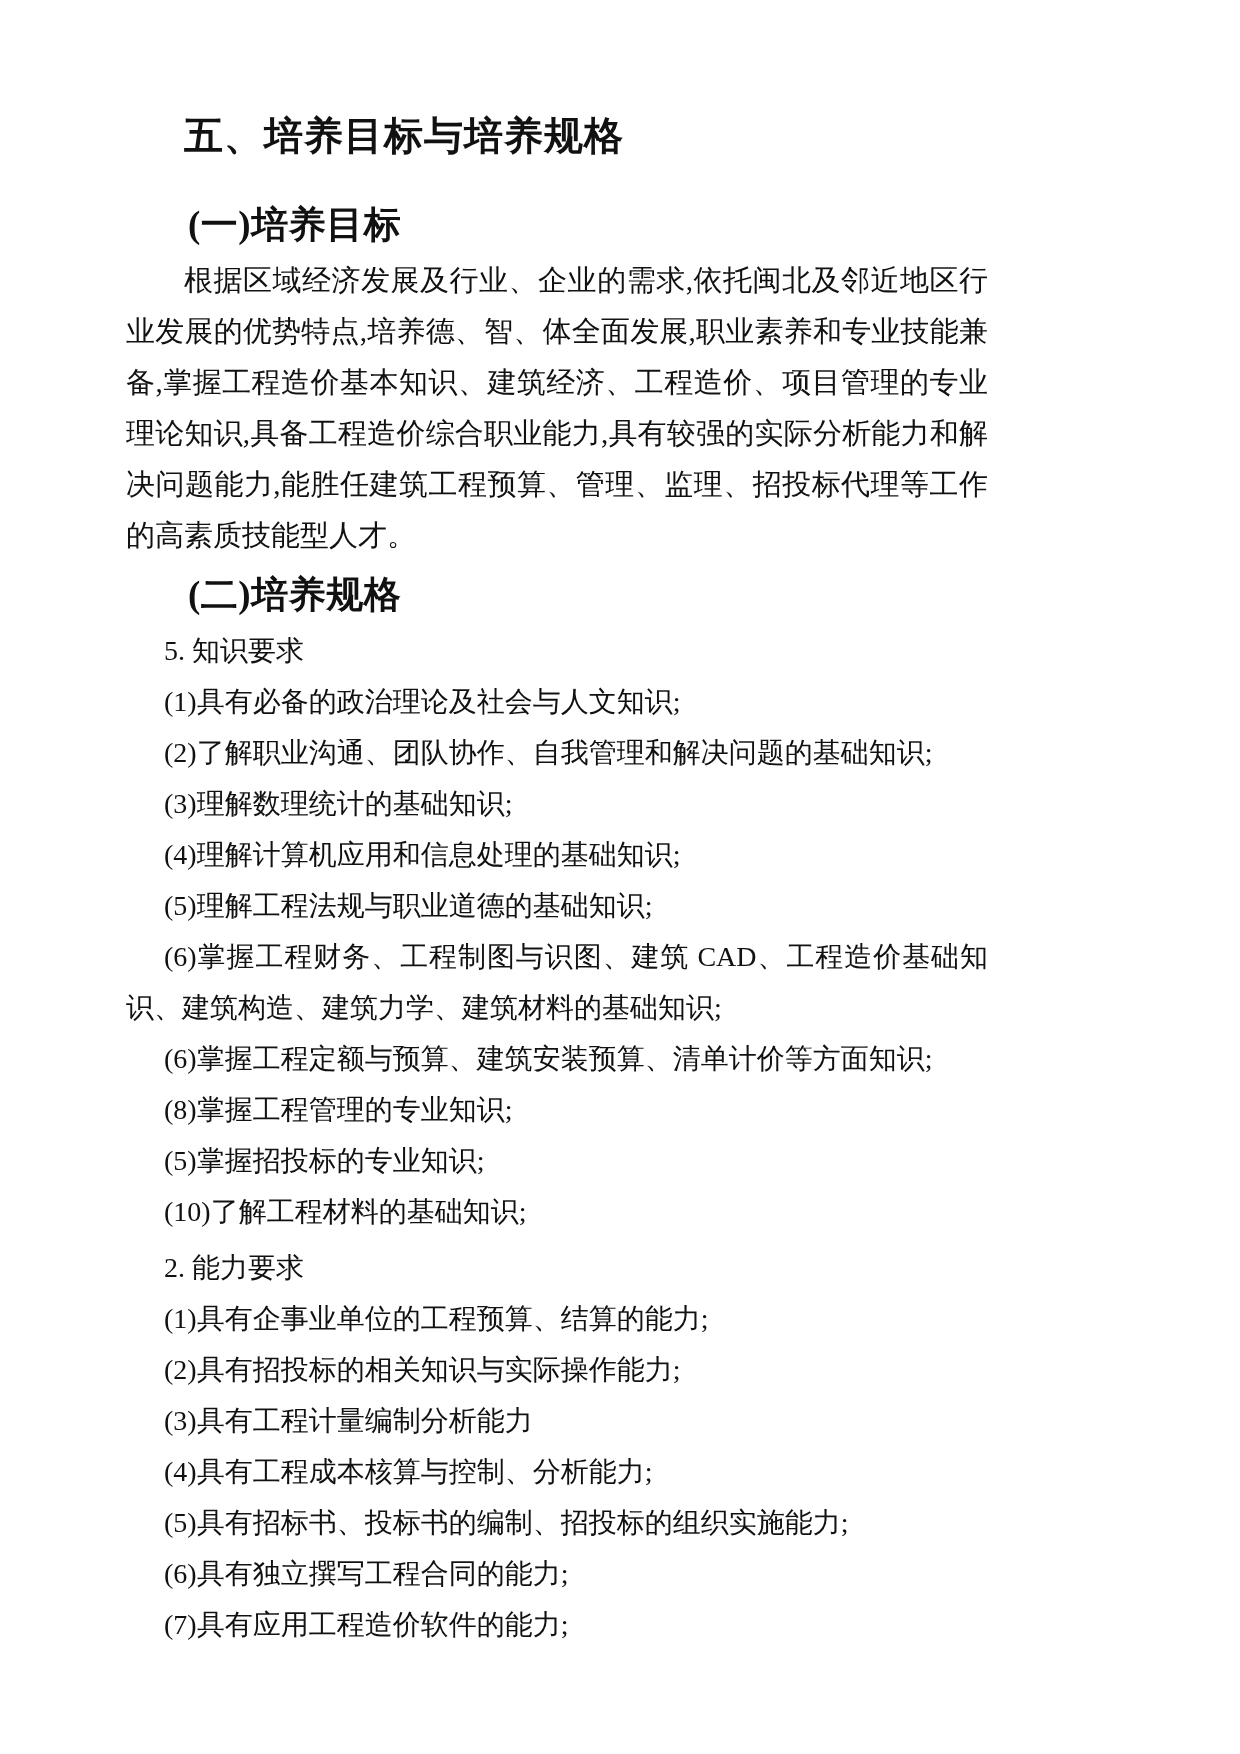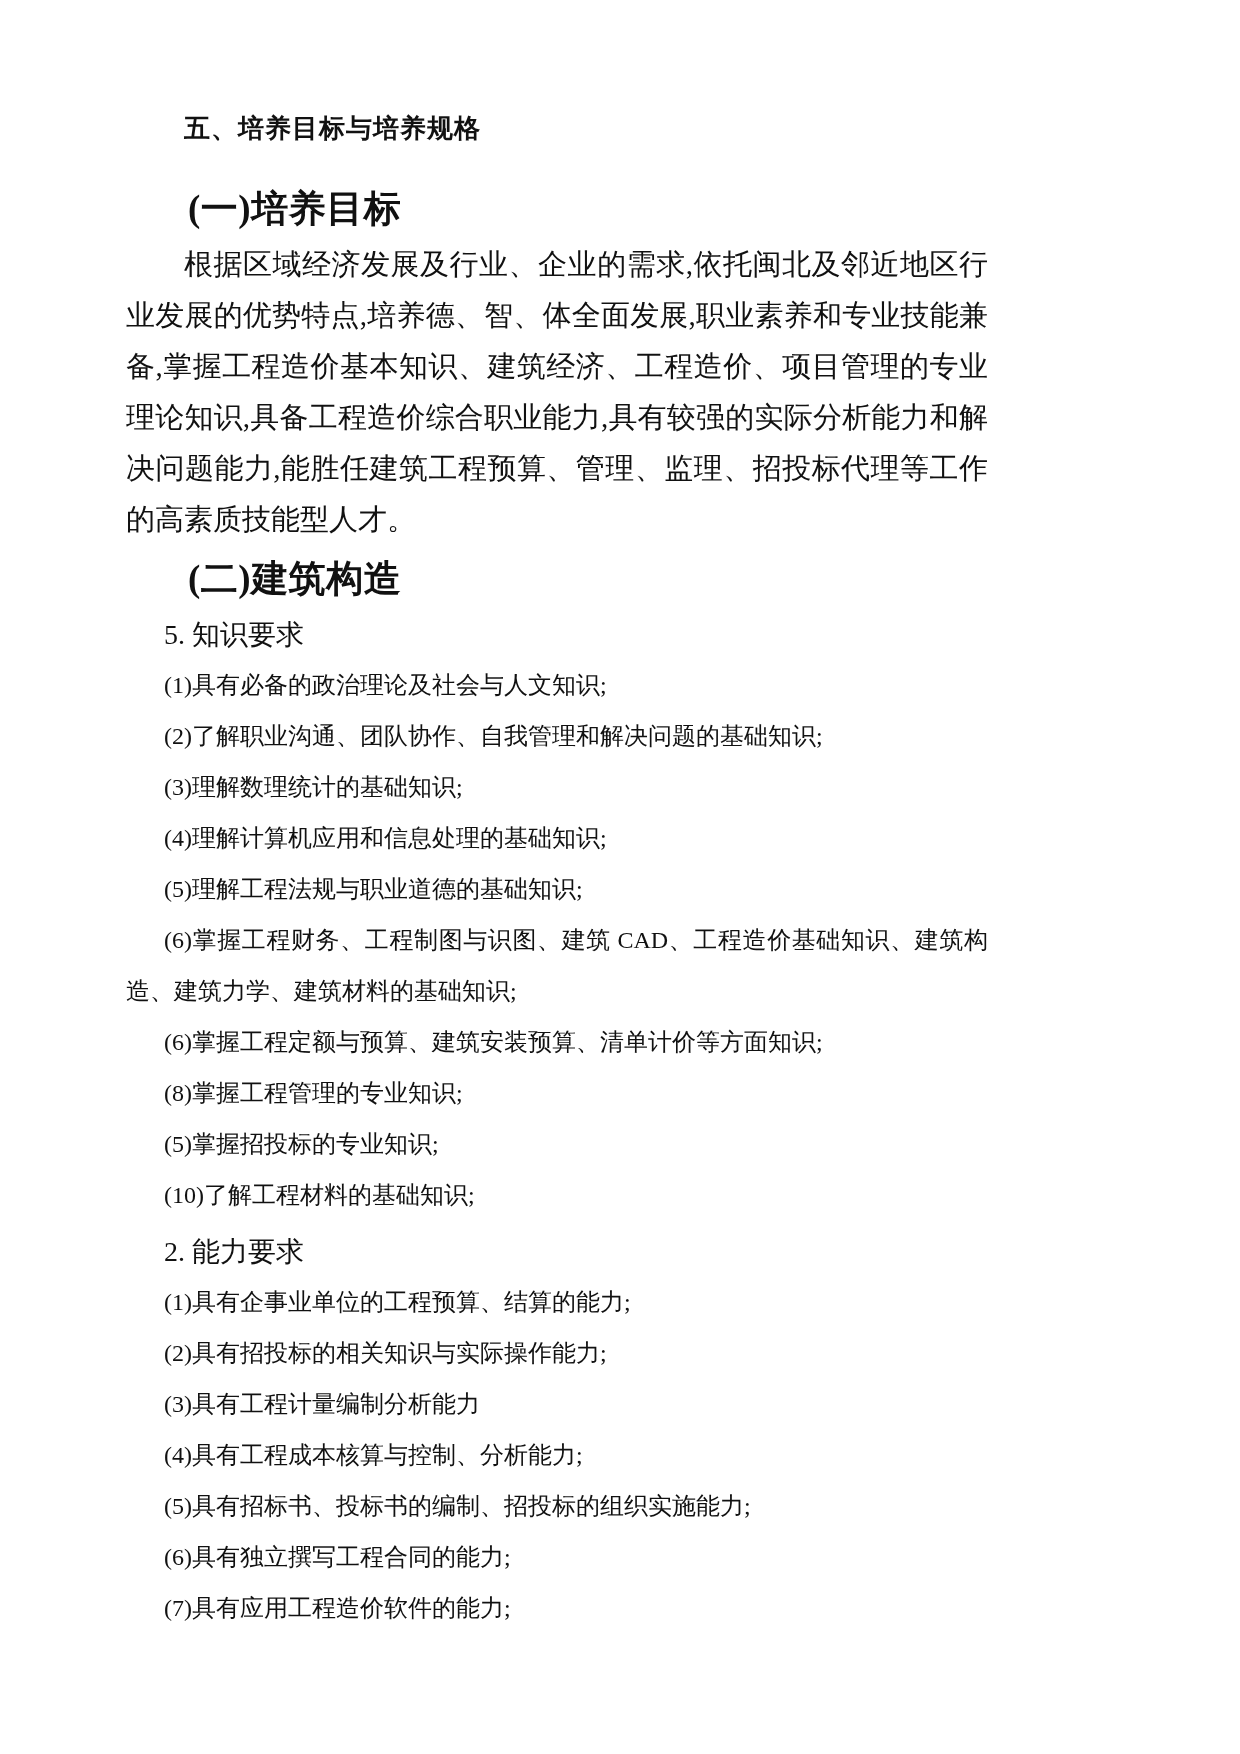--- a/index.html
+++ b/index.html
@@ -9,21 +9,21 @@
     height: 1754px;
     background: #ffffff;
     color: #111111;
     box-sizing: border-box;
     padding: 112px 252px 0 126px;
     font-family: "Liberation Serif", serif;
     overflow: hidden;
   }
   .main-heading {
     font-family: "Liberation Sans", sans-serif;
-    font-size: 26px;
+    font-size: 39px;
     font-weight: 700;
     line-height: 1.25;
     margin: 0 0 38px 0;
     text-indent: 58px;
     letter-spacing: 1px;
   }
   .sub-heading {
     font-size: 37px;
     font-weight: 700;
     line-height: 51px;
@@ -39,40 +39,40 @@
     margin: 0;
     text-indent: 58px;
   }
   .num-heading {
     font-size: 28px;
     line-height: 51px;
     margin: 5px 0 0 0;
     text-indent: 38px;
   }
   .list-item {
-    font-size: 24px;
+    font-size: 28px;
     line-height: 51px;
     text-align: justify;
     text-justify: inter-character;
     margin: 0;
     text-indent: 38px;
   }
 </style>
 </head>
 <body>
 
 <div class="page">
 
   <h1 class="main-heading">五、培养目标与培养规格</h1>
 
   <h2 class="sub-heading">(一)培养目标</h2>
 
   <p class="body-para">根据区域经济发展及行业、企业的需求,依托闽北及邻近地区行业发展的优势特点,培养德、智、体全面发展,职业素养和专业技能兼备,掌握工程造价基本知识、建筑经济、工程造价、项目管理的专业理论知识,具备工程造价综合职业能力,具有较强的实际分析能力和解决问题能力,能胜任建筑工程预算、管理、监理、招投标代理等工作的高素质技能型人才。</p>
 
-  <h2 class="sub-heading">(二)建筑构造</h2>
+  <h2 class="sub-heading">(二)培养规格</h2>
 
   <div class="num-heading">5. 知识要求</div>
 
   <p class="list-item">(1)具有必备的政治理论及社会与人文知识;</p>
   <p class="list-item">(2)了解职业沟通、团队协作、自我管理和解决问题的基础知识;</p>
   <p class="list-item">(3)理解数理统计的基础知识;</p>
   <p class="list-item">(4)理解计算机应用和信息处理的基础知识;</p>
   <p class="list-item">(5)理解工程法规与职业道德的基础知识;</p>
   <p class="list-item">(6)掌握工程财务、工程制图与识图、建筑 CAD、工程造价基础知识、建筑构造、建筑力学、建筑材料的基础知识;</p>
   <p class="list-item">(6)掌握工程定额与预算、建筑安装预算、清单计价等方面知识;</p>

